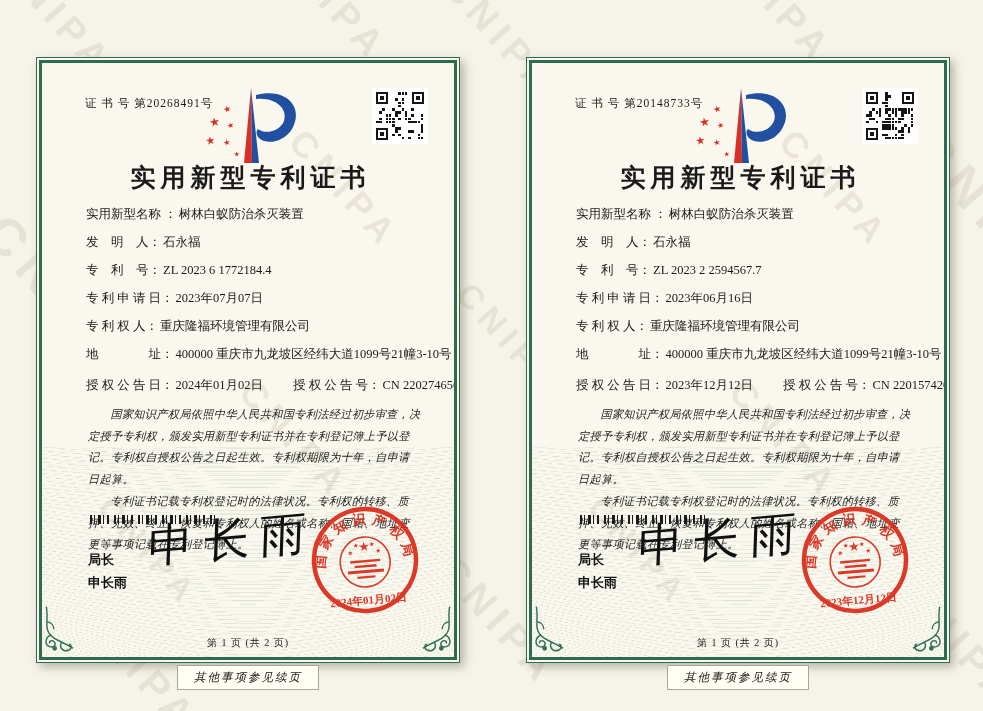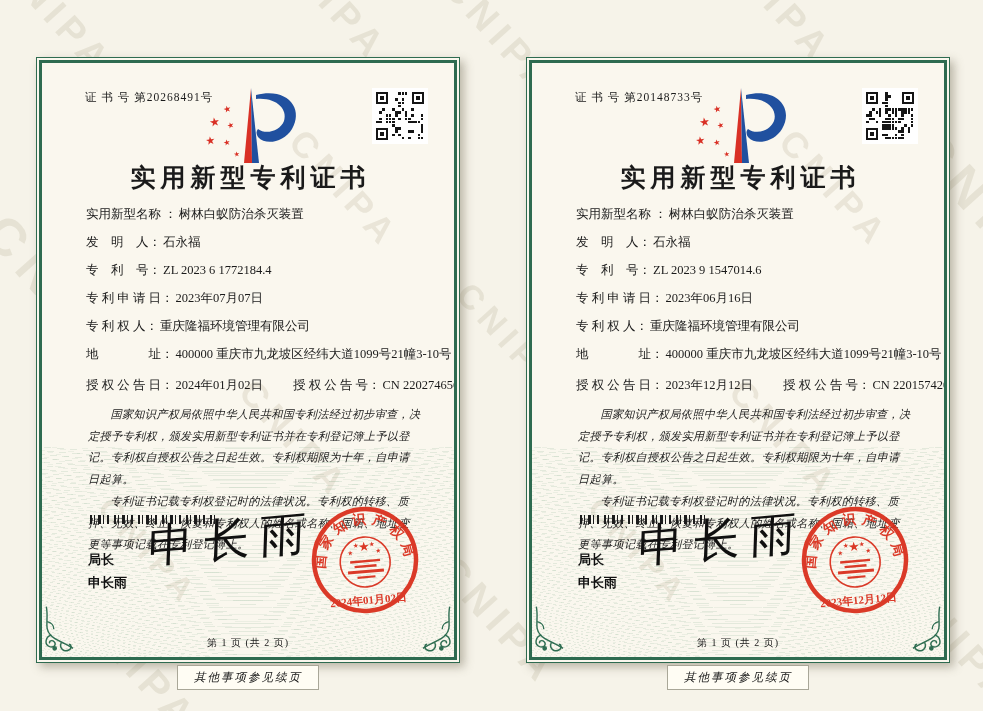--- a/index.html
+++ b/index.html
@@ -36,21 +36,21 @@
   }
   .guilloche {
     position:absolute; left:0; right:0; bottom:0; height:210px; z-index:0;
     background:
       repeating-radial-gradient(120% 95px at 50% 118%,
         rgba(110,160,125,0.16) 0 1px, transparent 1px 7px),
       repeating-radial-gradient(130% 140px at 50% 128%,
         rgba(110,160,125,0.10) 0 1px, transparent 1px 9px);
   }
   .cert-no {
-    position:absolute; left:43px; top:27px;
+    position:absolute; left:43px; top:33px;
     font-size:11.5px; letter-spacing:1px; white-space:pre;
   }
   
   .logo { position:absolute; left:158px; top:20px; width:110px; height:85px; }
   
   .qr {
     position:absolute; left:330px; top:25px; width:56px; height:56px;
     background:#fff;
   }
   .qr i { position:absolute; width:2.7px; height:2.7px; background:#151515; }
@@ -403,21 +403,21 @@
           </span>
         <span class="finder f-tl"></span>
           <span class="finder f-tr"></span>
           <span class="finder f-bl"></span>
       </div>
 
       <div class="title">实用新型专利证书</div>
 
       <div class="frow" style="top:143px"><span class="flabel">实用新型名称 ：</span><span class="fvalue">树林白蚁防治杀灭装置</span></div>
       <div class="frow" style="top:171px"><span class="flabel">发　明　人：</span><span class="fvalue">石永福</span></div>
-      <div class="frow" style="top:199px"><span class="flabel">专　利　号：</span><span class="fvalue">ZL 2023 9 1547014.6</span></div>
+      <div class="frow" style="top:199px"><span class="flabel">专　利　号：</span><span class="fvalue">ZL 2023 2 2594567.7</span></div>
       <div class="frow" style="top:227px"><span class="flabel">专 利 申 请 日：</span><span class="fvalue">2023年06月16日</span></div>
       <div class="frow" style="top:255px"><span class="flabel">专 利 权 人：</span><span class="fvalue">重庆隆福环境管理有限公司</span></div>
       <div class="frow" style="top:283px"><span class="flabel">地　　　　址：</span><span class="fvalue">400000 重庆市九龙坡区经纬大道1099号21幢3-10号</span></div>
       <div class="frow" style="top:314px">
         <span class="flabel">授 权 公 告 日：</span><span class="fvalue">2023年12月12日</span>
         <span class="flabel pair2">授 权 公 告 号：</span><span class="fvalue">CN 220157420 U</span>
       </div>
 
       <div class="paras">
         <p>国家知识产权局依照中华人民共和国专利法经过初步审查，决定授予专利权，颁发实用新型专利证书并在专利登记簿上予以登记。专利权自授权公告之日起生效。专利权期限为十年，自申请日起算。</p>

